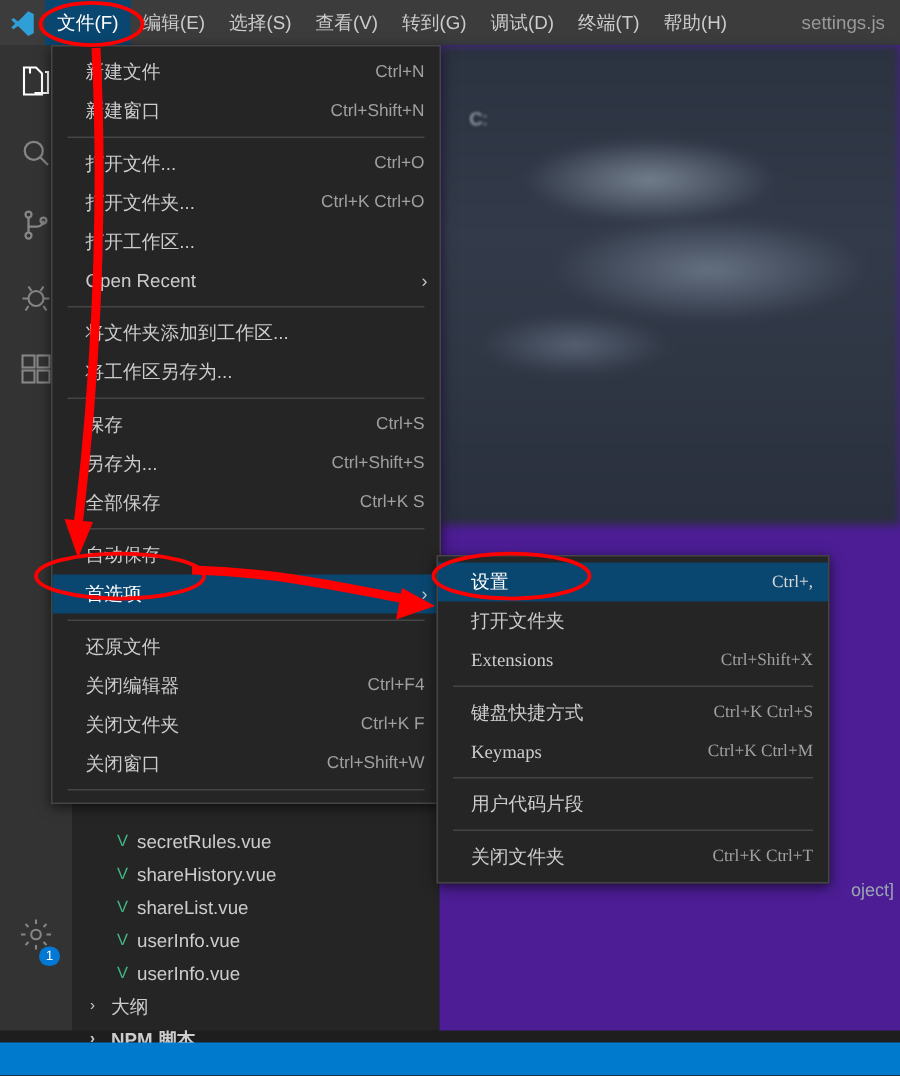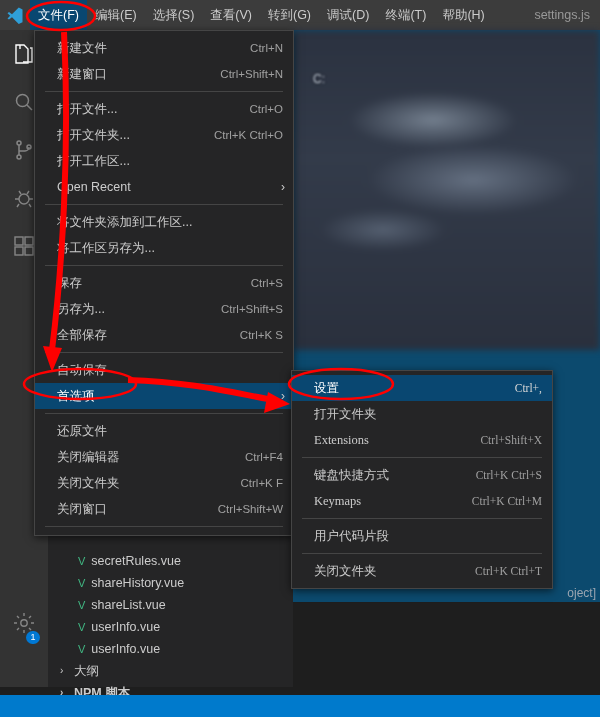--- a/index.html
+++ b/index.html
@@ -50,21 +50,21 @@
   }
   .tree{position:absolute;left:0;top:520px;width:245px;}
   .tree-row{
     height:22px;line-height:22px;display:flex;align-items:center;
     padding-left:30px;font-size:12.5px;color:#cccccc;white-space:nowrap;
   }
   .vue-ico{color:#41b883;margin-right:6px;font-size:11px;}
   .chev{color:#cccccc;margin-right:4px;font-size:10px;width:10px;display:inline-block;}
   
   .editor{
-    position:absolute;left:293px;top:30px;width:307px;height:572px;background:#0c4a6e;
+    position:absolute;left:293px;top:30px;width:307px;height:657px;background:#4c1d95;
   }
   .blurpic{
     position:absolute;left:0;top:0;width:307px;height:320px;
     background:
       radial-gradient(ellipse 120px 40px at 140px 90px, rgba(170,185,200,.55), rgba(170,185,200,0) 70%),
       radial-gradient(ellipse 150px 50px at 180px 150px, rgba(150,165,185,.5), rgba(150,165,185,0) 70%),
       radial-gradient(ellipse 90px 30px at 90px 200px, rgba(130,145,165,.45), rgba(130,145,165,0) 70%),
       linear-gradient(180deg,#2b3240 0%,#333b4a 40%,#2a303d 100%);
     filter:blur(3px);
   }

